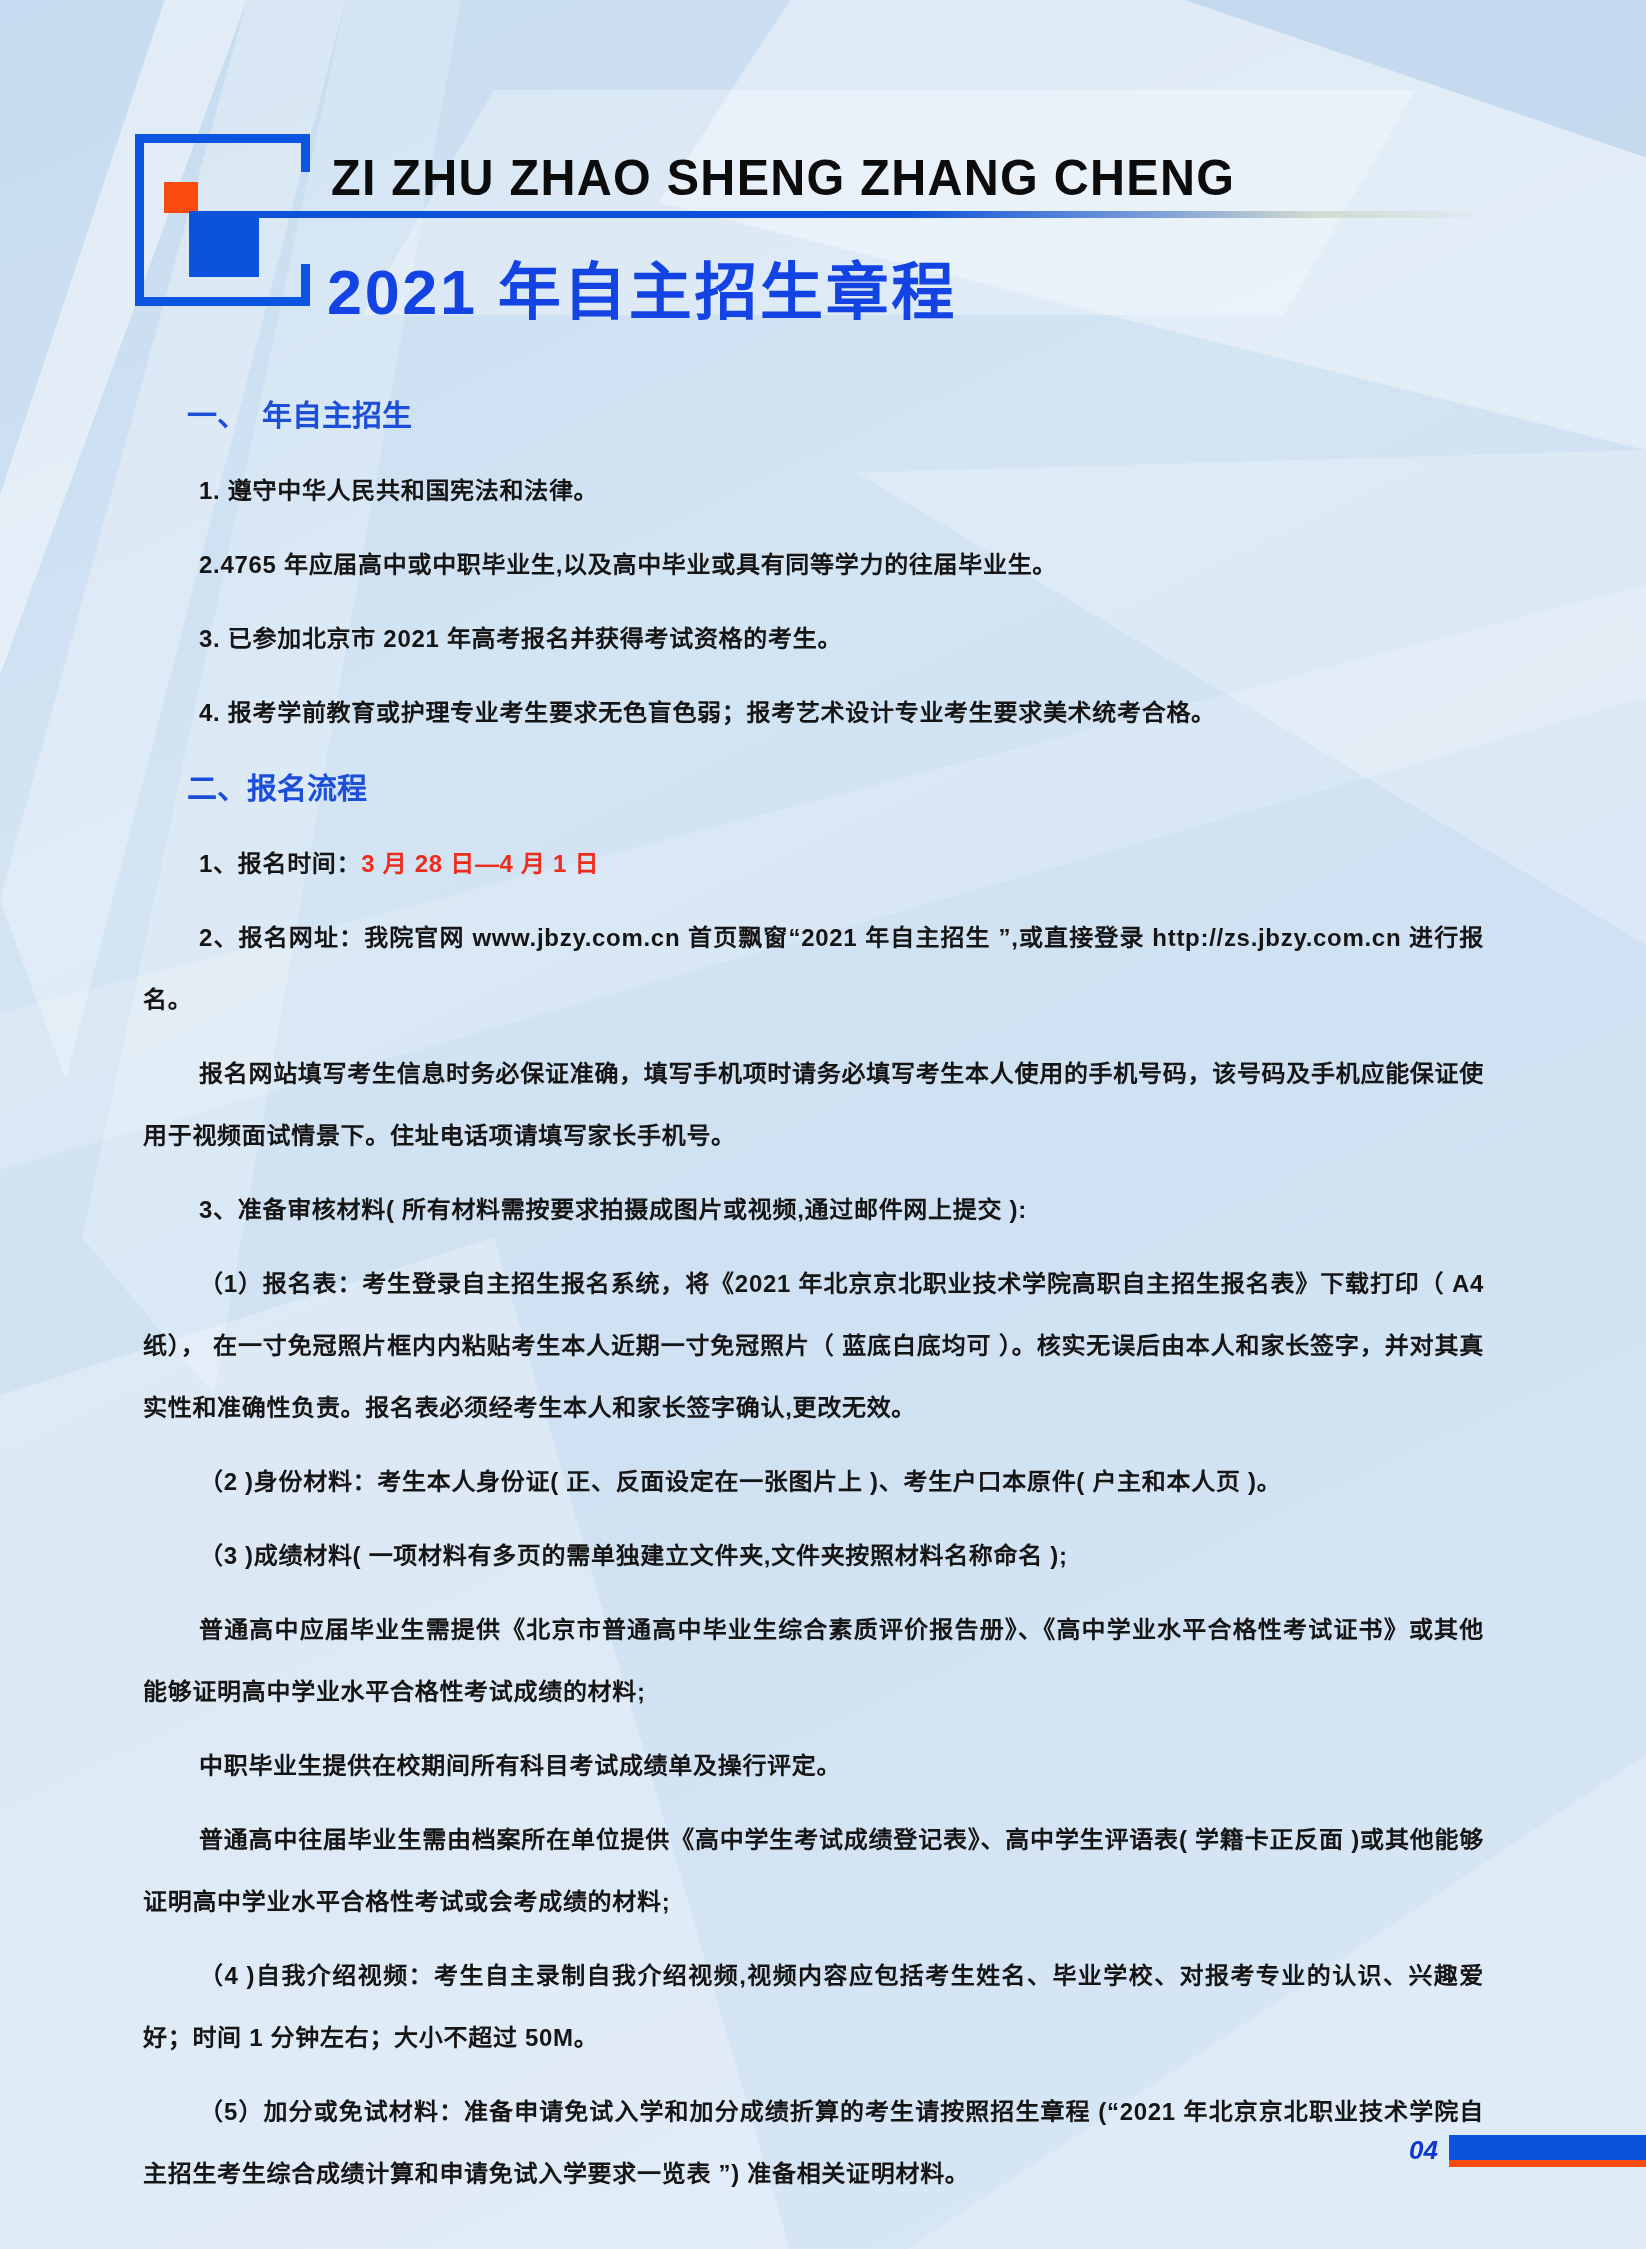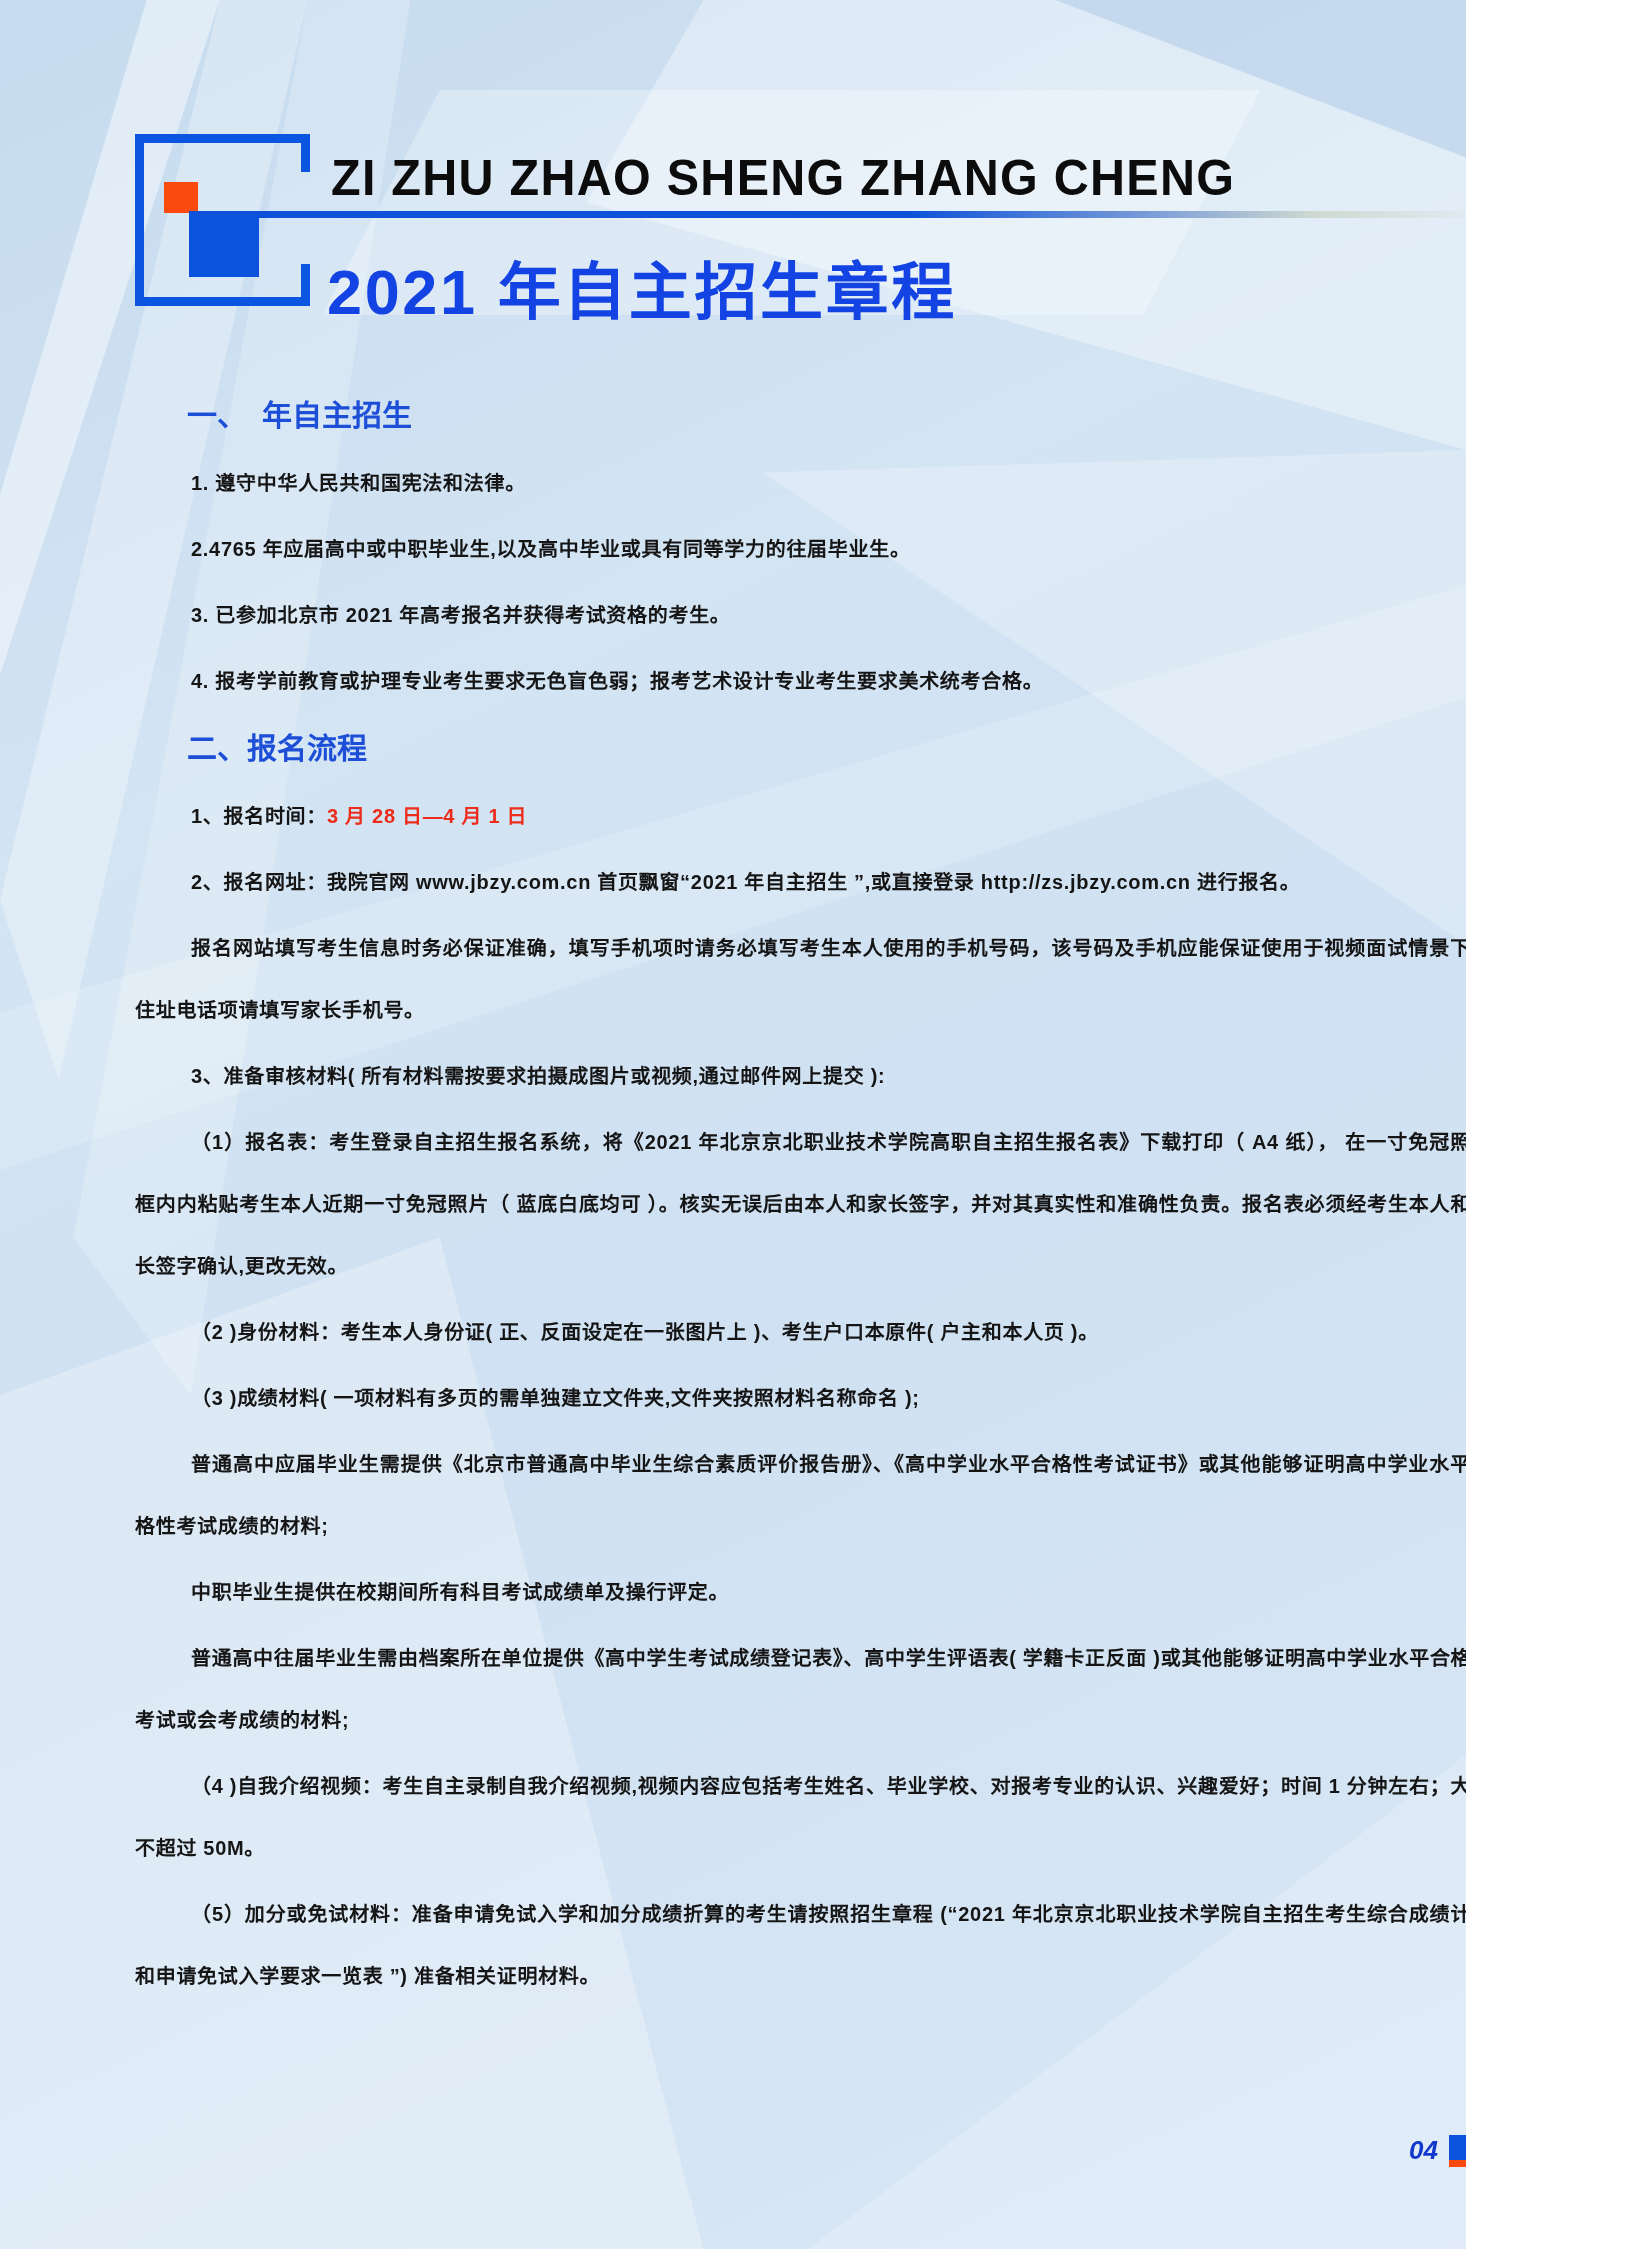--- a/index.html
+++ b/index.html
@@ -1,17 +1,17 @@
 <!DOCTYPE html>
 <html lang="zh-CN" style="font-size:10.5px"><head>
 <meta charset="utf-8">
 <style>
   html,body{margin:0;padding:0;}
   body{font-family:"Liberation Sans","DejaVu Sans",sans-serif;}
-  .page{position:relative;width:1466px;height:2250px;overflow:hidden;
+  .page{position:relative;width:1646px;height:2250px;overflow:hidden;
         background:linear-gradient(155deg,#c6dbef 0%,#d3e4f3 30%,#cfe1f2 55%,#d9e7f5 100%);}
   .facet{position:absolute;inset:0;pointer-events:none;}
   .f1{background:rgba(255,255,255,.45);clip-path:polygon(10% 0,15% 0,0 30%,0 22%);}
   .f2{background:rgba(255,255,255,.30);clip-path:polygon(15% 0,21% 0,4% 48%,0 40%);}
   .f3{background:rgba(255,255,255,.22);clip-path:polygon(21% 0,28% 0,13% 62%,5% 55%);}
   .f4{background:rgba(255,255,255,.35);clip-path:polygon(48% 0,100% 0,100% 20%,40% 9%);}
   .f5{background:rgba(255,255,255,.25);clip-path:polygon(100% 20%,100% 42%,52% 21%);}
   .f6{background:rgba(255,255,255,.18);clip-path:polygon(0 45%,100% 26%,100% 31%,0 52%);}
   .f7{background:rgba(255,255,255,.28);clip-path:polygon(0 62%,30% 55%,48% 100%,0 100%);}
   .f8{background:rgba(255,255,255,.20);clip-path:polygon(55% 100%,100% 78%,100% 100%);}
@@ -32,21 +32,21 @@
   .hline{position:absolute;left:189px;top:211px;width:1306px;height:7.2px;
          background:linear-gradient(to right,#0d52d8 0%,#0d52d8 55%,#7d9ed8 74%,rgba(200,210,195,.75) 86%,rgba(215,225,235,0) 100%);}
   .title-en{position:absolute;left:331px;top:149px;font-size:50px;font-weight:bold;color:#0c0c0c;
             letter-spacing:1.3px;white-space:nowrap;transform:scaleX(.97);transform-origin:left;}
   .title-cn{position:absolute;left:327px;top:241px;font-size:63px;font-weight:900;color:#1443e4;
             letter-spacing:2.6px;white-space:nowrap;}
 
   
   .content{position:absolute;left:131px;top:383px;width:1365px;color:#151515;}
   .content h2{margin:0;font-size:30px;font-weight:800;color:#1c4ed8;line-height:65px;text-indent:56px;}
-  .content p{margin:4px;font-size:20px;font-weight:600;line-height:62px;text-indent:56px;
+  .content p{margin:12px;font-size:24px;font-weight:600;line-height:62px;text-indent:56px;
              text-align:justify;letter-spacing:0.7px;}
   .red{color:#ed2c1c;}
 
   
   .pagenum{position:absolute;left:1409px;top:2135px;font-size:26px;font-weight:bold;
            font-style:italic;color:#1038cc;}
   .fbar-blue{position:absolute;left:1449px;top:2135px;width:197px;height:25.5px;background:#0b52dc;}
   .fbar-orange{position:absolute;left:1449px;top:2160px;width:197px;height:7.2px;background:#fa4a0e;}
 </style>
 </head>

